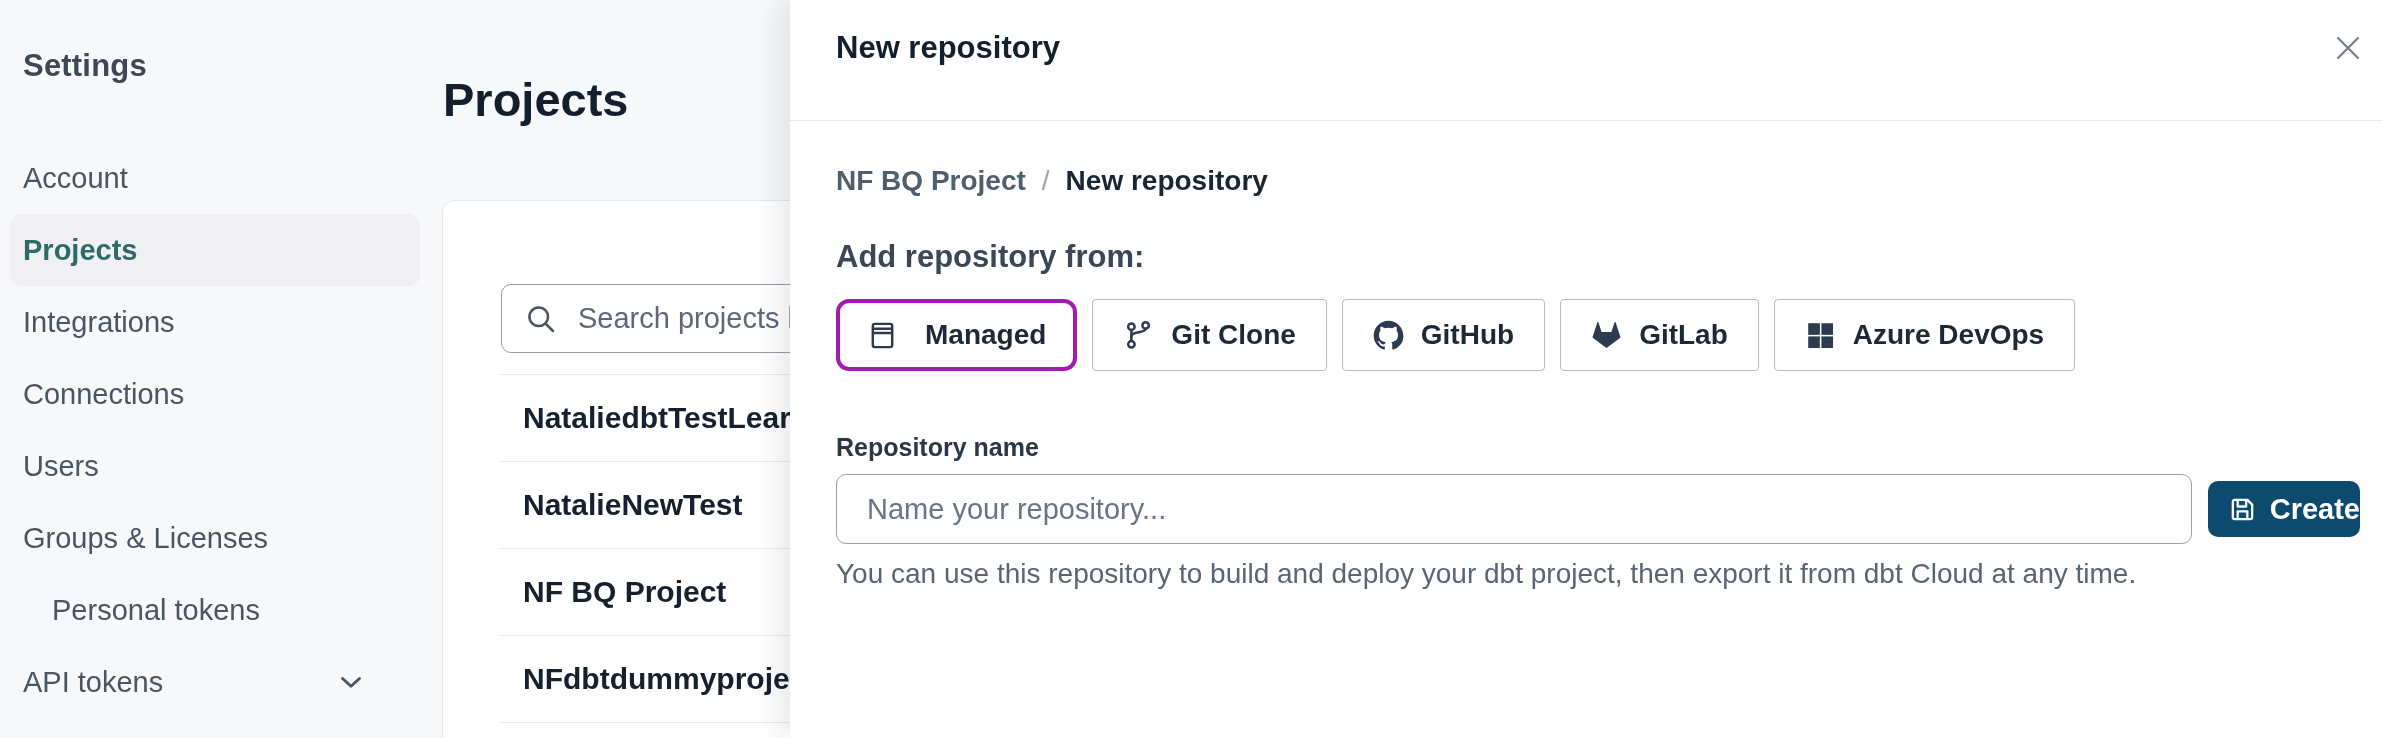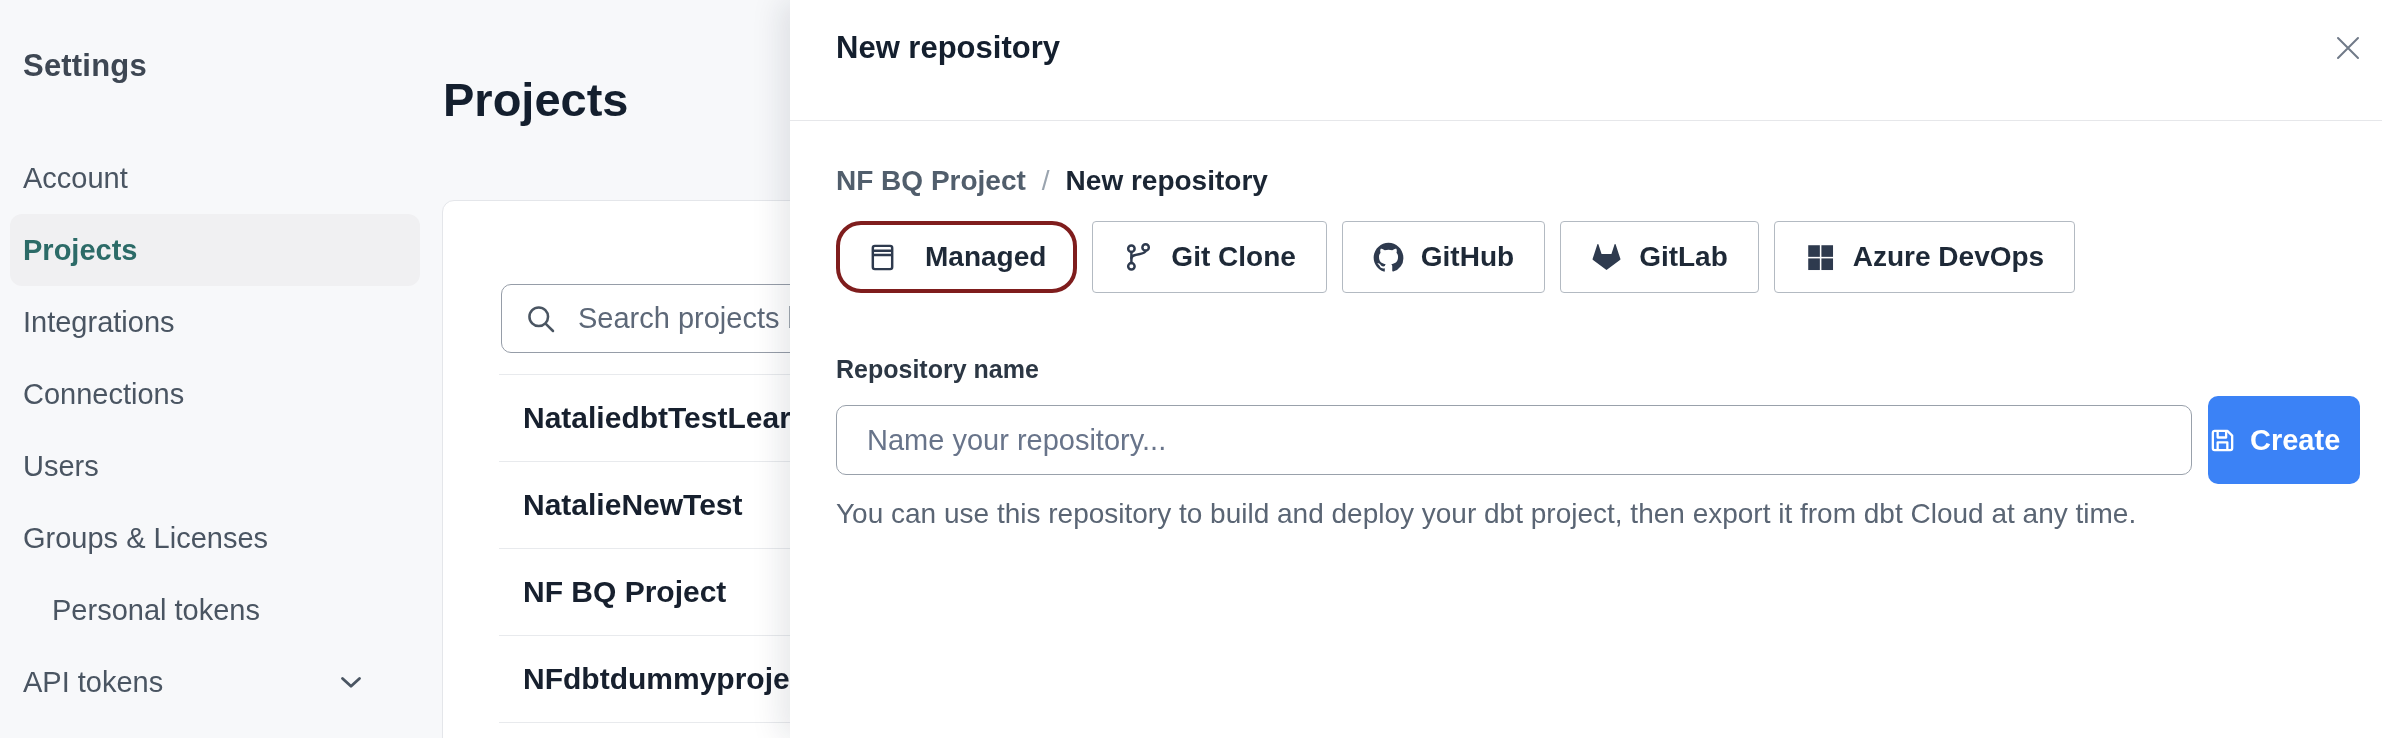--- a/index.html
+++ b/index.html
@@ -86,35 +86,35 @@
 
   .source-row { margin-top:24px; display:flex; gap:15px; }
   .source-btn {
     height:72px; display:flex; align-items:center; gap:17px;
     padding:0 30px; background:#fff; cursor:pointer;
     border:1.5px solid #b3bac2; border-radius:4px;
     font-family:inherit; font-size:28px; font-weight:700; color:#1e2937;
   }
   .source-btn .btn-icon { width:31px; height:31px; color:#2e3a4e; display:block; }
   .source-btn .btn-icon svg { width:100%; height:100%; display:block; }
-  .source-btn.selected { border:4px solid #7f1d1d; border-radius:25px; padding:0 27px;gap:27px; }
+  .source-btn.selected { border:4px solid #a21caf; border-radius:13px; padding:0 27px;gap:27px; }
 
   .field-label { margin-top:62px; font-size:25px; font-weight:700; color:#2c3744; }
   .repo-row { margin-top:12px; display:flex; align-items:center; gap:16px; }
   .repo-input {
     flex:1; height:70px; border:1.5px solid #99a1ab; border-radius:10px;
     font-family:inherit; font-size:29px; color:#17202e; padding:0 26px 0 30px;
     background:#fff;
   }
   .repo-input::placeholder { color:#68748a; opacity:1; }
   .create-btn {
-    width:152px; height:88px; flex:0 0 152px;
-    background:#3b82f6; color:#ffffff; border:none; border-radius:10px;
+    width:152px; height:56px; flex:0 0 152px;
+    background:#0c4a6e; color:#ffffff; border:none; border-radius:10px;
     font-family:inherit; font-size:29px; font-weight:600;
-    display:flex; align-items:center; justify-content:flex-start; gap:13px;
+    display:flex; align-items:center; justify-content:flex-end; gap:13px;
     cursor:pointer;
   }
   .create-btn .btn-icon { width:29px; height:29px; color:#ffffff; }
   .create-btn .btn-icon svg { width:100%; height:100%; display:block; }
 
   .helper-text { margin-top:14px; font-size:28px; color:#5a6574; }
 </style>
 </head>
 <body>
 
@@ -196,20 +196,21 @@
       </button>
     </div>
 
     <div class="modal-body">
       <div class="breadcrumb">
         <span class="crumb-parent">NF BQ Project</span>
         <span class="crumb-sep">/</span>
         <span class="crumb-current">New repository</span>
       </div>
 
+      <h2 class="modal-heading">Add repository from:</h2>
 
       <div class="source-row">
         <button class="source-btn selected">
           <span class="btn-icon">
             <svg viewBox="0 0 24 24" fill="none" stroke="currentColor" stroke-width="1.9" stroke-linejoin="round">
               <rect x="4.5" y="3" width="15" height="18" rx="1.6"></rect>
               <path d="M4.5 6.8h15M4.5 10h15"></path>
             </svg>
           </span>
           <span>Managed</span>

